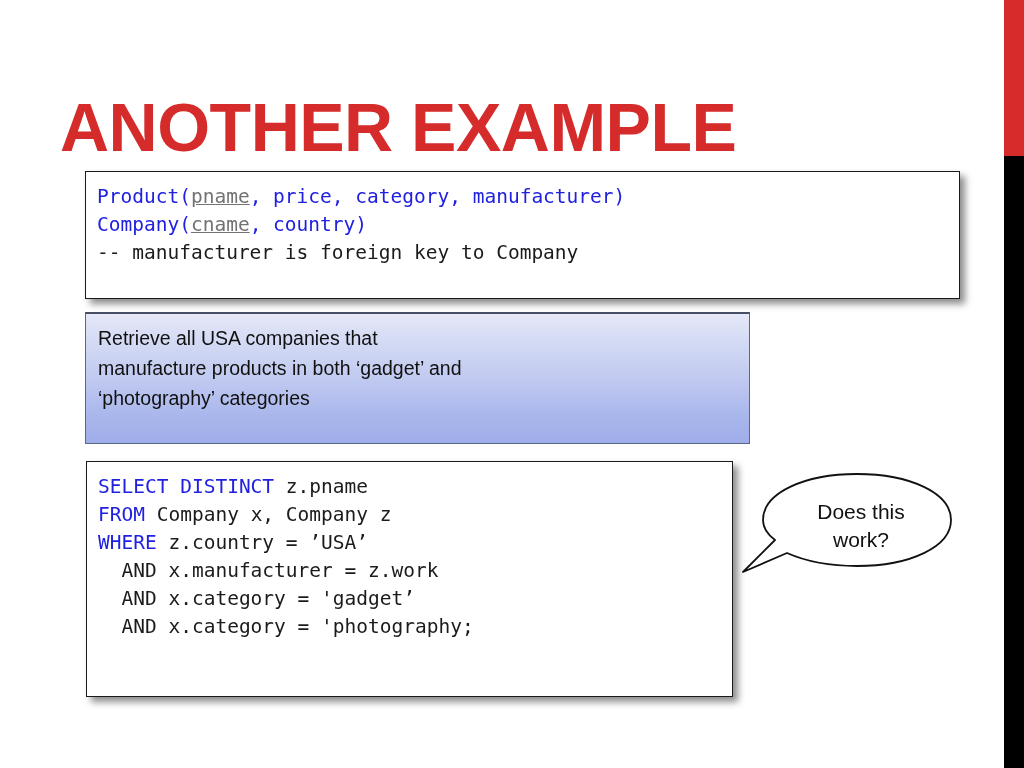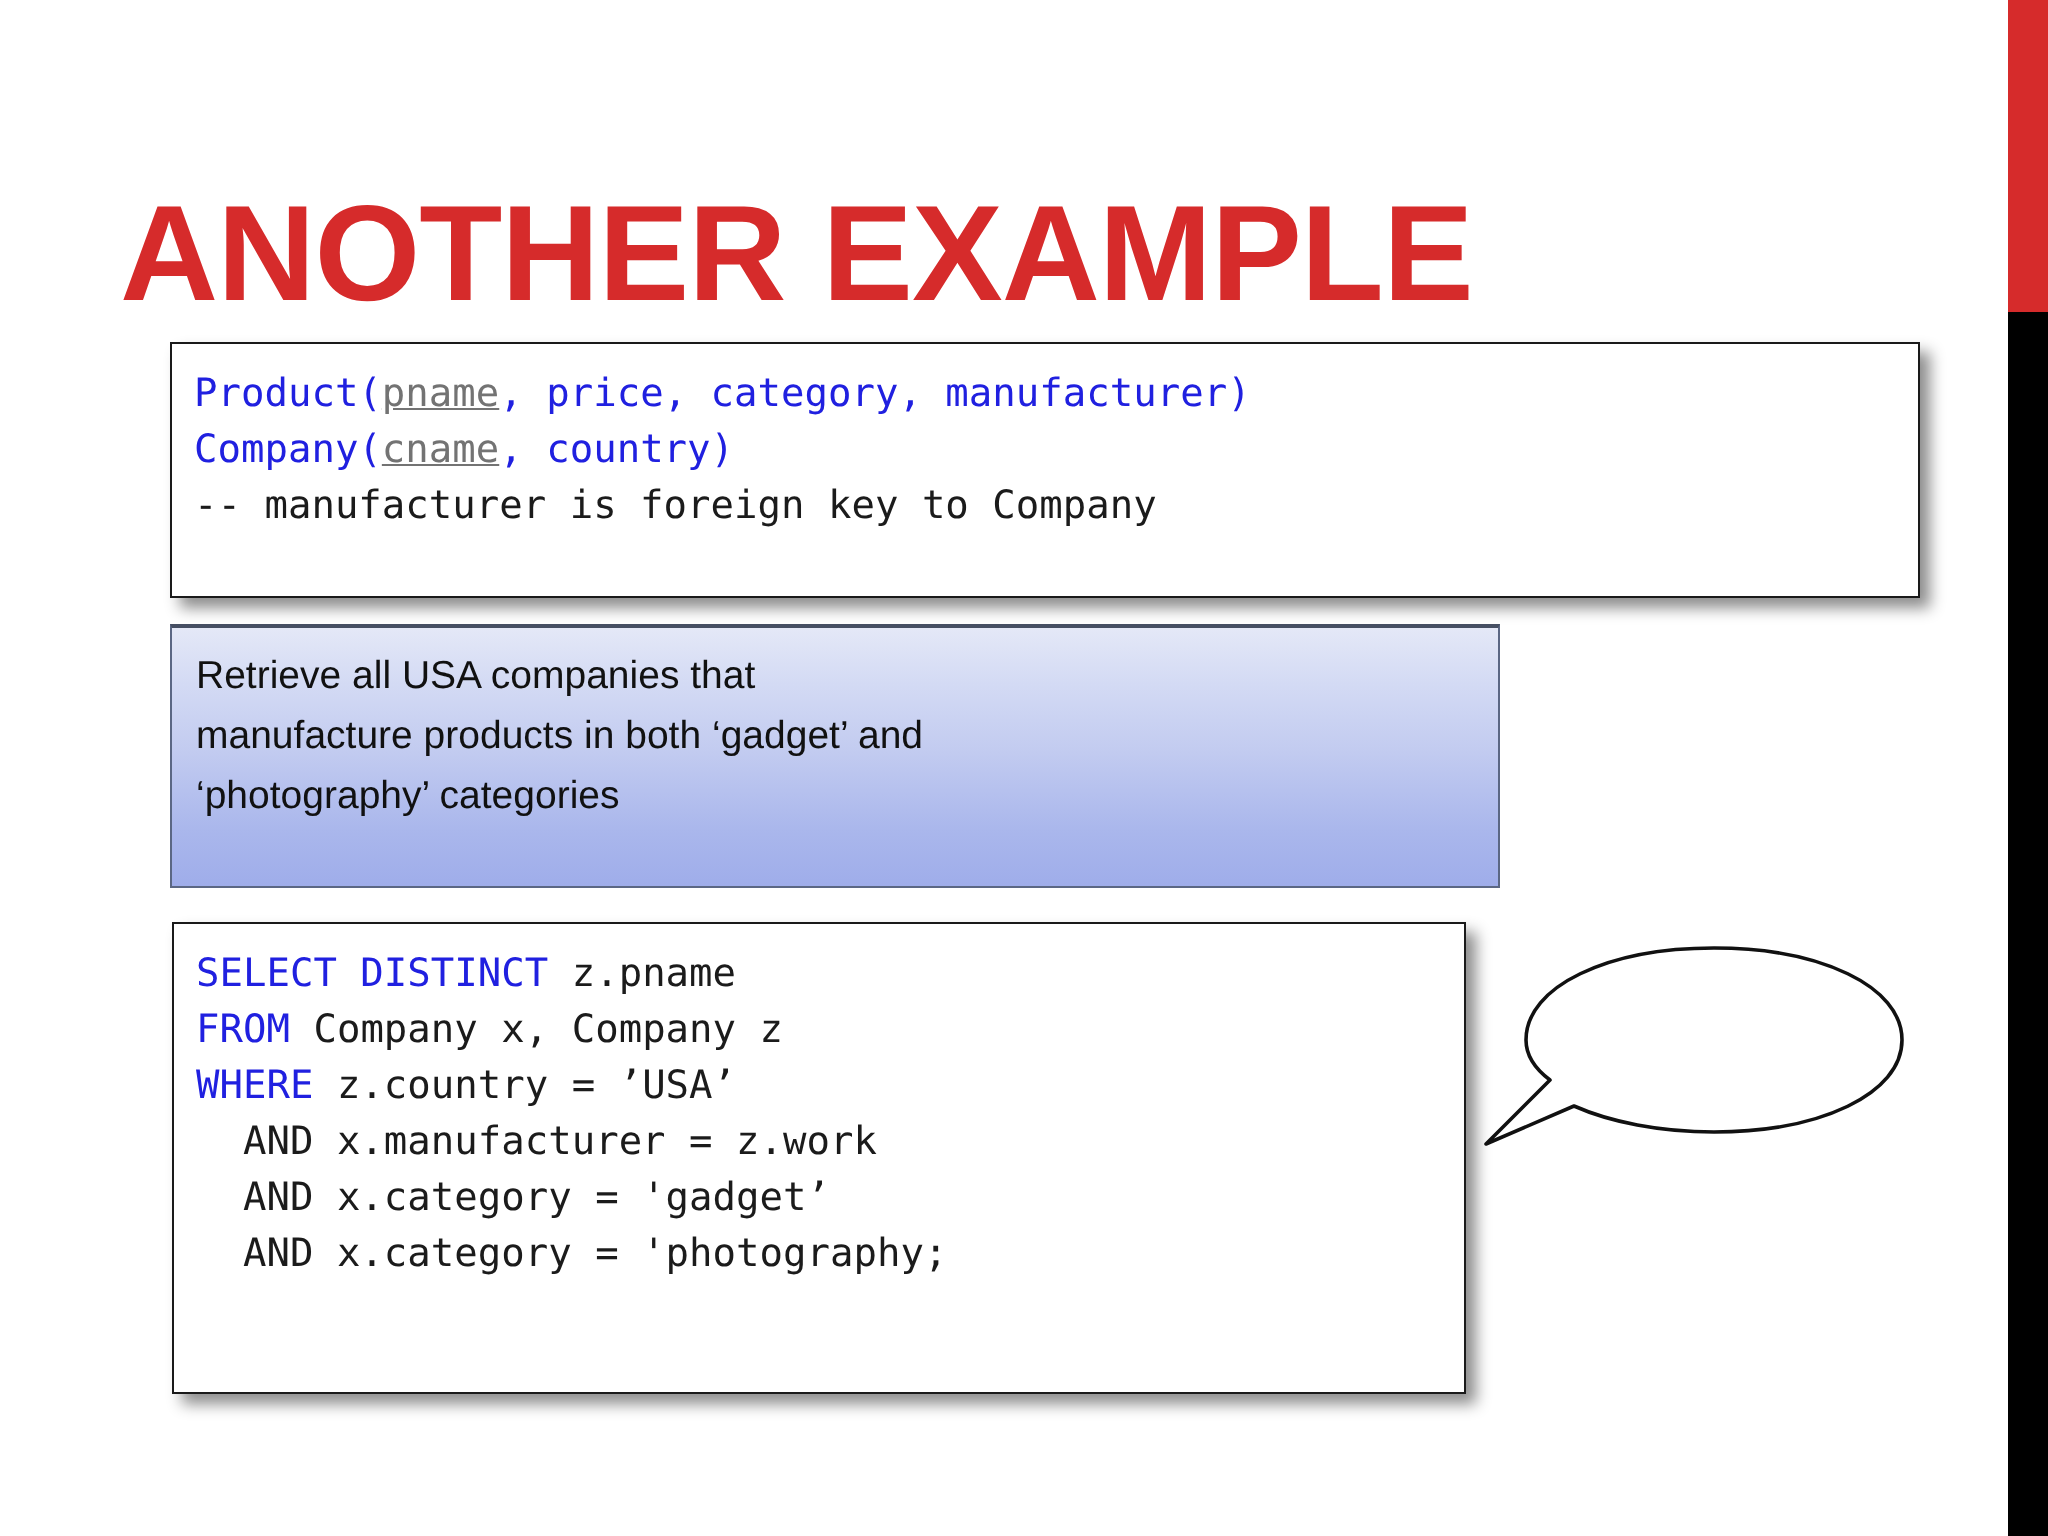--- a/index.html
+++ b/index.html
@@ -174,13 +174,15 @@
   <svg width="230" height="115" viewBox="0 0 230 115">
     <path d="M 122 6
              C 175 6, 216 25, 216 52
              C 216 79, 175 98, 122 98
              C 95 98, 70 93, 52 85
              L 8 104
              L 40 72
              C 32 66, 28 59, 28 52
              C 28 25, 69 6, 122 6 Z" fill="#ffffff" stroke="#111111" stroke-width="1.8" stroke-linejoin="round"></path>
   </svg>
+  <div id="speech-bubble-text">Does this
+work?</div>
 </div>
 
 </body></html>

